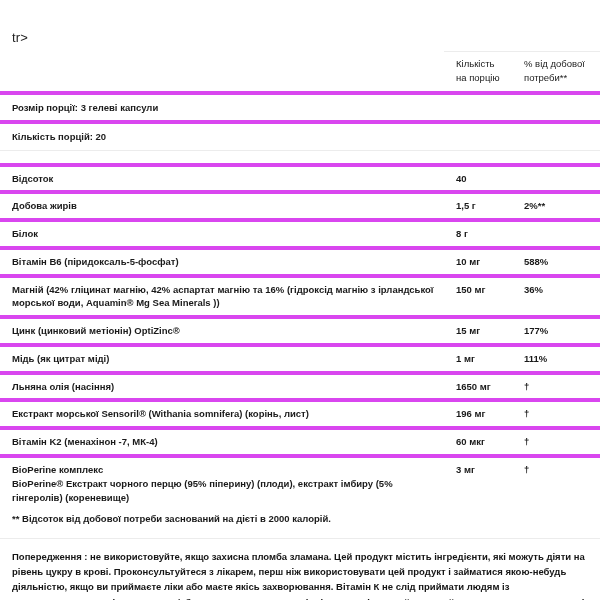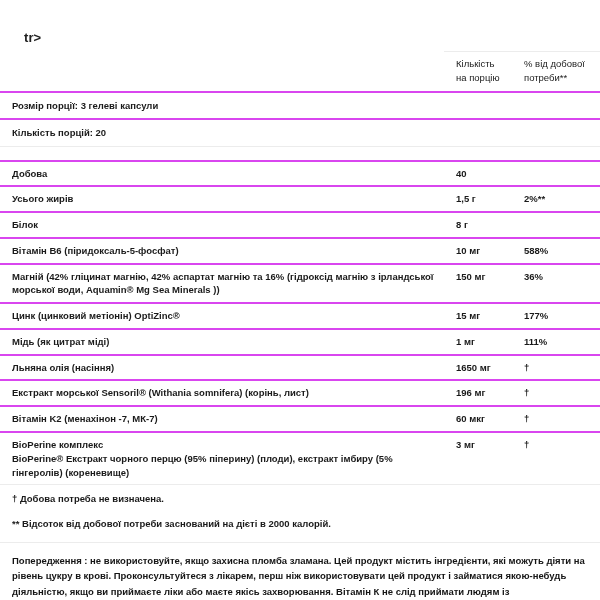--- a/index.html
+++ b/index.html
@@ -18,41 +18,41 @@
   .page {
     width: 600px;
     height: 600px;
     padding: 0;
     position: relative;
   }
 
   
   .fragment {
     font-size: 13px;
-    font-weight: 700;
+    font-weight: 400;
     color: #222;
-    padding: 30px 0 6px 24px;
+    padding: 30px 0 6px 12px;
     letter-spacing: 0.1px;
   }
 
   
   table.facts {
     width: 600px;
     border-collapse: collapse;
     table-layout: fixed;
     font-size: 9.5px;
   }
 
   table.facts col.c-name  { width: 444px; }
   table.facts col.c-amt   { width: 68px; }
   table.facts col.c-dv    { width: 88px; }
 
   table.facts td,
   table.facts th {
-    border-top: 2px solid #d946ef;
+    border-top: 4px solid #d946ef;
     padding: 5px 6px 5px 12px;
     vertical-align: top;
     text-align: left;
     font-weight: 700;
     line-height: 1.45;
     color: #1a1a1a;
   }
 
   table.facts tr.serving td {
     padding-top: 6px;
@@ -128,26 +128,26 @@
     <thead>
       <tr>
         <th class="c1"></th>
         <th class="amt">Кількість на порцію</th>
         <th class="dv">% від добової потреби**</th>
       </tr>
     </thead>
 
     <tbody id="rows-body">
         <tr>
-          <td class="nowrapish">Добова</td>
+          <td class="nowrapish">Відсоток</td>
           <td class="amt">40</td>
           <td class="dv"></td>
         </tr>
         <tr>
-          <td class="nowrapish">Усього жирів</td>
+          <td class="nowrapish">Добова жирів</td>
           <td class="amt">1,5 г</td>
           <td class="dv">2%**</td>
         </tr>
         <tr>
           <td class="nowrapish">Білок</td>
           <td class="amt">8 г</td>
           <td class="dv"></td>
         </tr>
         <tr>
           <td class="nowrapish">Вітамін B6 (піридоксаль-5-фосфат)</td>
@@ -173,30 +173,29 @@
           <td class="nowrapish">Льняна олія (насіння)</td>
           <td class="amt">1650 мг</td>
           <td class="dv">†</td>
         </tr>
         <tr>
           <td class="nowrapish">Екстракт морської Sensoril® (Withania somnifera) (корінь, лист)</td>
           <td class="amt">196 мг</td>
           <td class="dv">†</td>
         </tr>
         <tr>
-          <td class="nowrapish">Вітамін K2 (менахінон -7, МК-7)</td>
+          <td class="nowrapish">Вітамін K2 (менахінон -7, МК-4)</td>
           <td class="amt">60 мкг</td>
           <td class="dv">†</td>
         </tr>
         <tr>
           <td class="nowrapish">BioPerine комплекс<br>BioPerine® Екстракт чорного перцю (95% піперину) (плоди), екстракт імбиру (5% гінгеролів) (кореневище)</td>
           <td class="amt">3 мг</td>
           <td class="dv">†</td>
         </tr>
       </tbody>
   </table>
 
-  <div class="footnote first">† Добова потреба не визначена.</div>
   <div class="footnote second">** Відсоток від добової потреби заснований на дієті в 2000 калорій.</div>
 
   <div class="warning">Попередження : не використовуйте, якщо захисна пломба зламана. Цей продукт містить інгредієнти, які можуть діяти на рівень цукру в крові. Проконсультуйтеся з лікарем, перш ніж використовувати цей продукт і займатися якою-небудь діяльністю, якщо ви приймаєте ліки або маєте якісь захворювання. Вітамін К не слід приймати людям із захворюваннями печінки, нирок та/або захворюваннями крові. Ці люди, які в даний час приймають антикоагулянти, такі як кумадин (варфарин), повинні проконсультуватися зі своїм лікарем, перш ніж приймати додатковий вітамін К. Не використовуйте, якщо ви можете завагітніти, вагітні або годуйте грудьми. Не перевищуйте рекомендовану добову дозу. Не призначений для використання особами молодше 18 років. Зберігати у недоступному для дітей місці. Зберігати у прохолодному сухому місці.</div>
 
 </div>
 
 </body></html>

